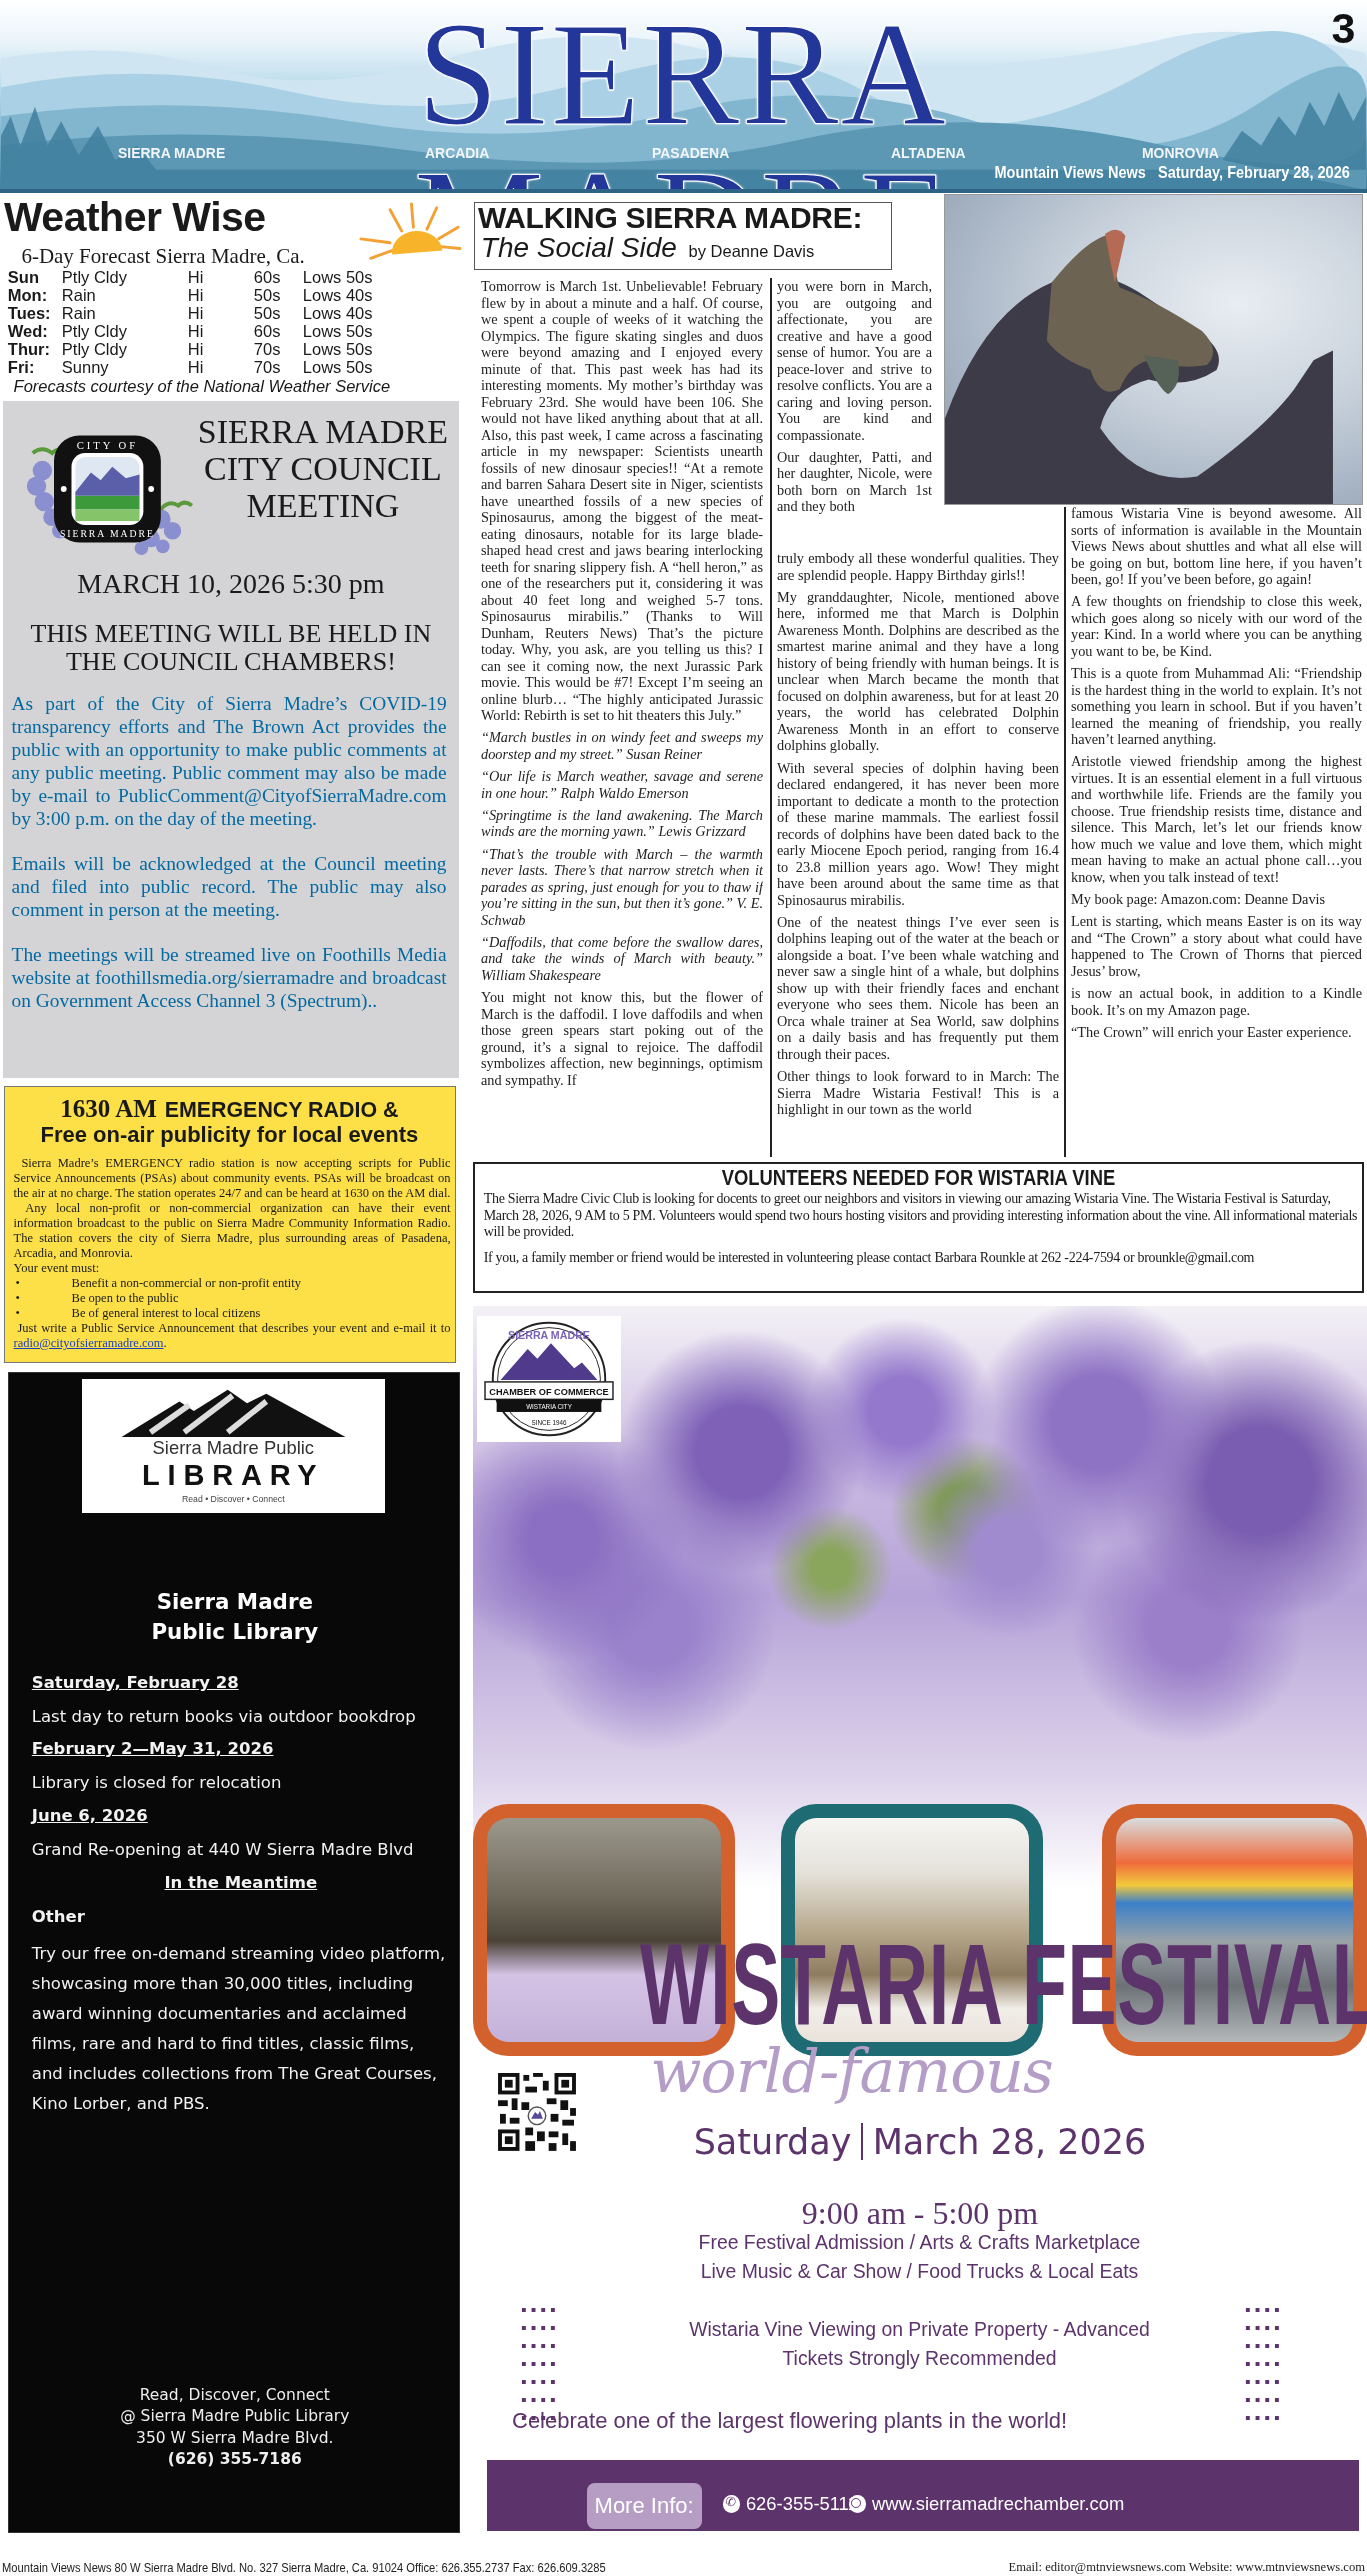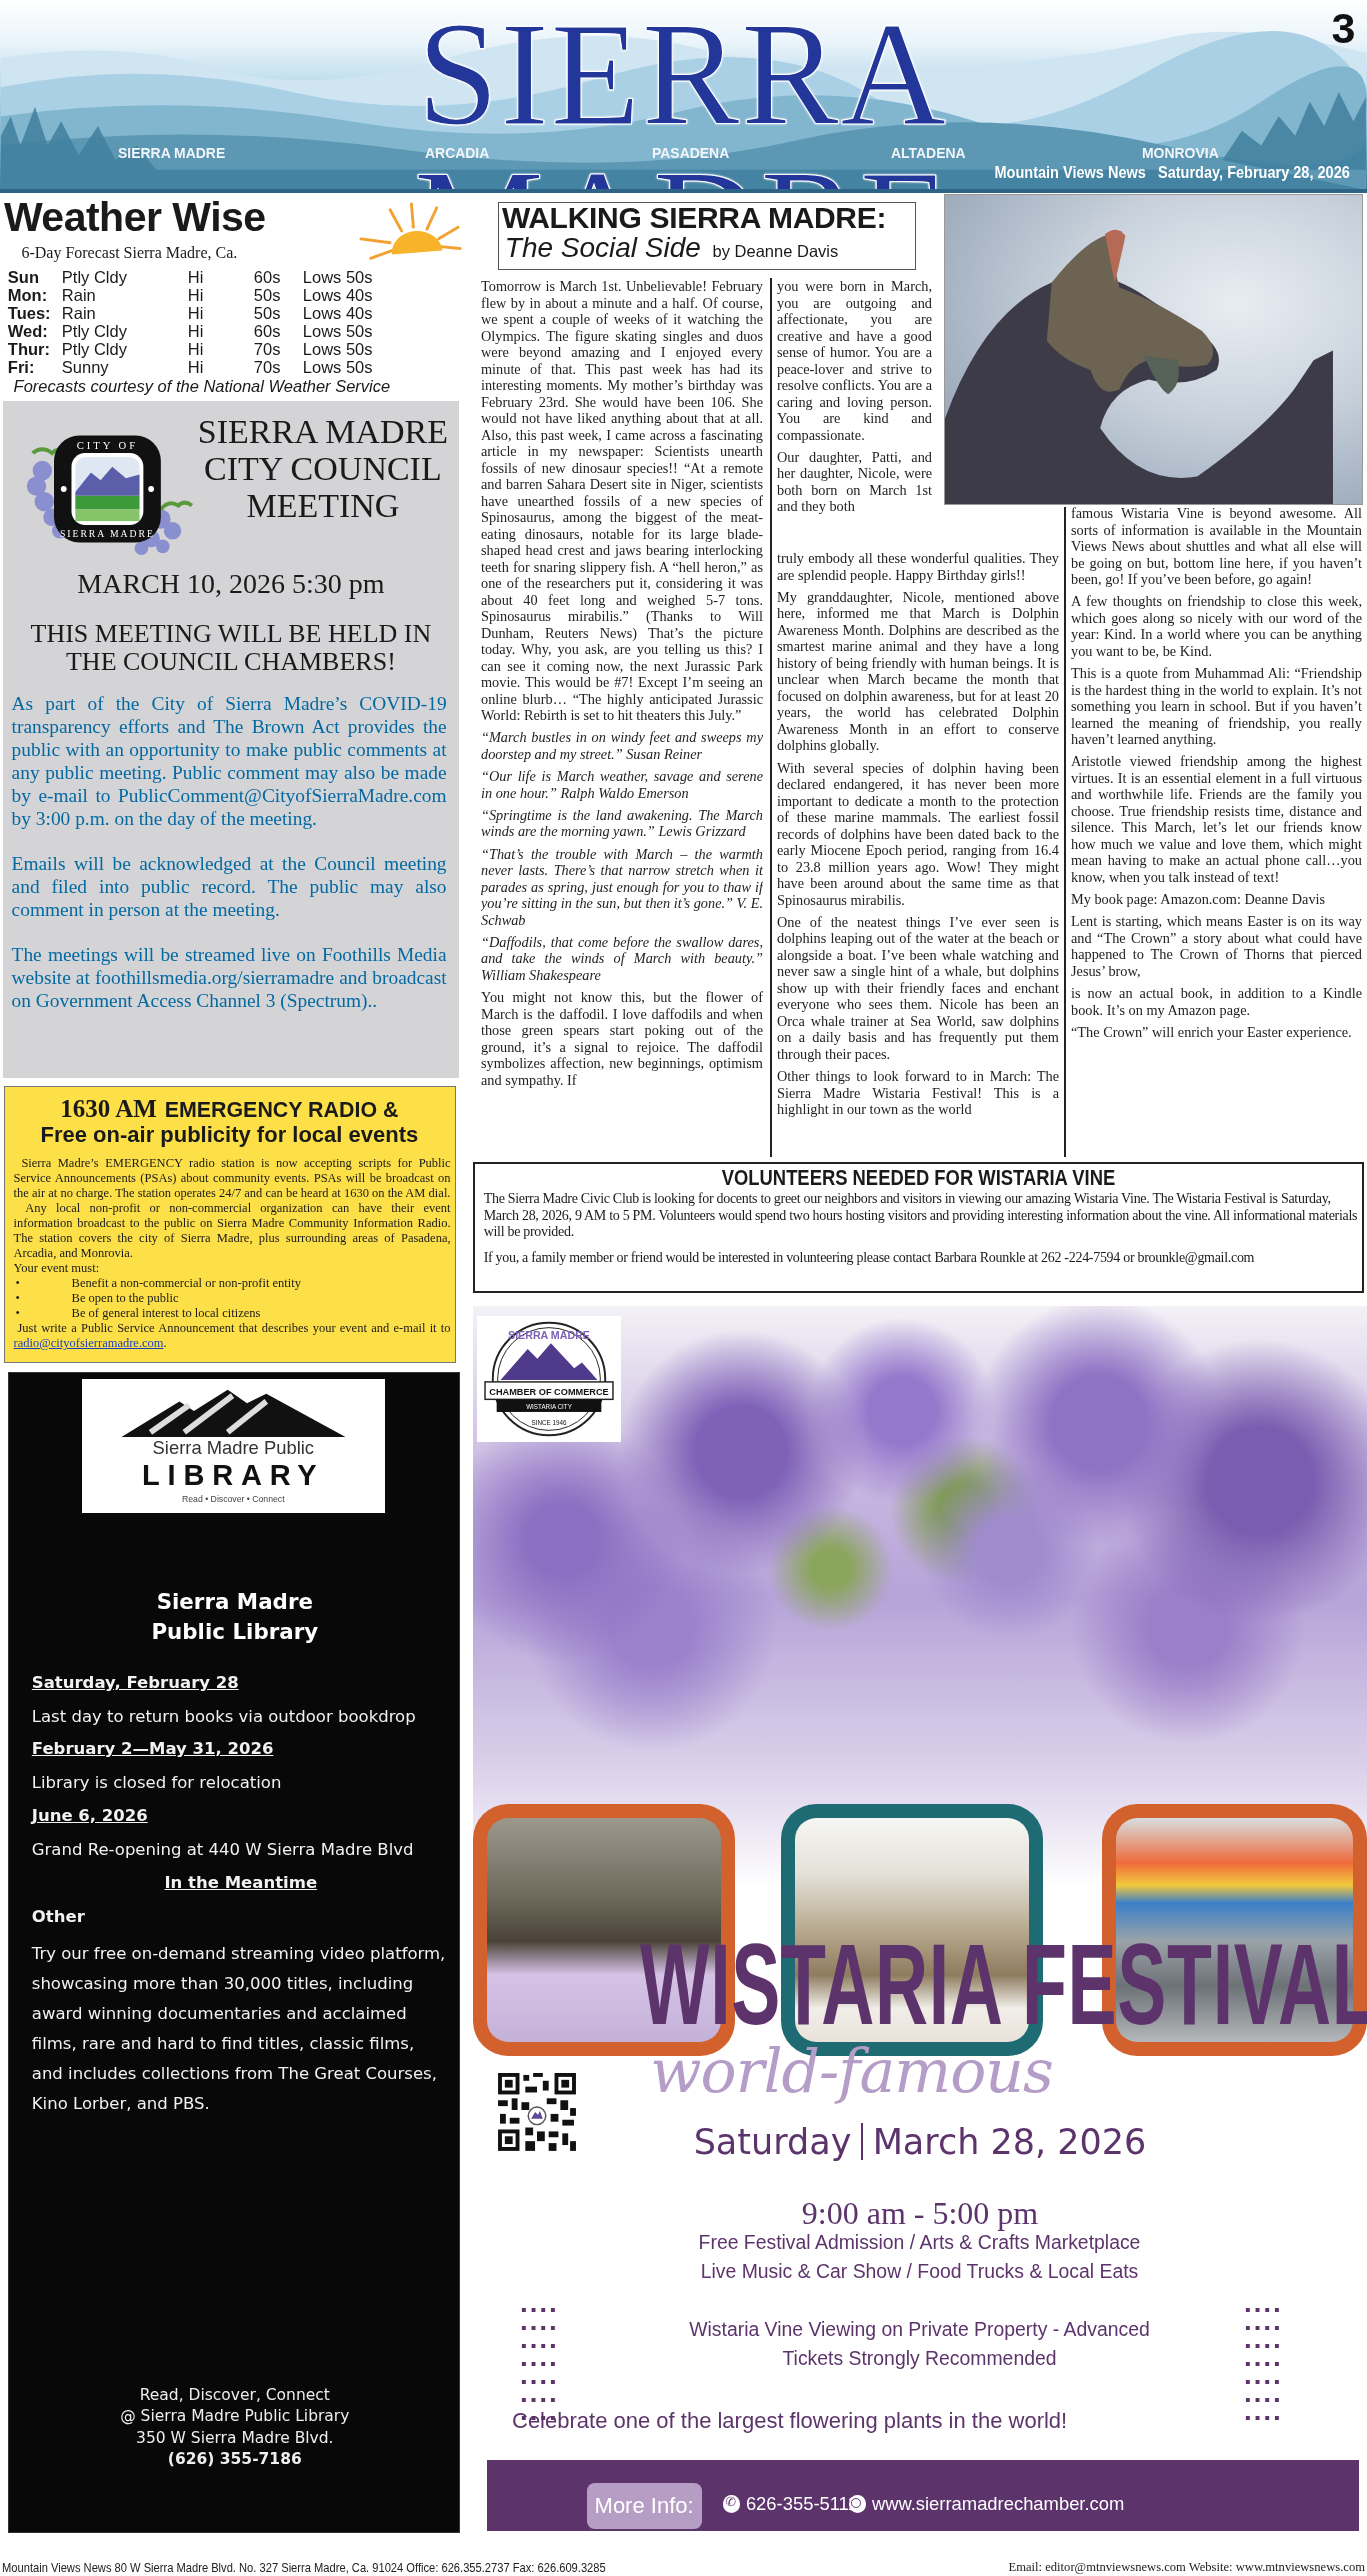--- a/index.html
+++ b/index.html
@@ -19,21 +19,21 @@
     font-size: 15.5px; color: #f2f6fa; transform: scaleX(0.9); transform-origin: left; }
   .masthead .paper-line { position: absolute; right: 17.5px; top: 163px; font-family: "Liberation Sans", sans-serif;
     font-weight: bold; font-size: 16.5px; color: #fff; transform: scaleX(0.88); transform-origin: right; white-space: pre; }
   .mast-bottom-rule { position: absolute; left: 0; top: 189px; width: 1367px; height: 3.9px; background: #2d6486; }
 
   
   .weather { position: absolute; left: 0; top: 194px; width: 461px; height: 204px; }
   .weather h1 { position: absolute; left: 3.9px; top: 0px; font-family: "Liberation Sans", sans-serif; font-weight: bold;
     font-size: 41px; color: #1a1a1a; letter-spacing: -0.5px; }
   .weather .sun { position: absolute; left: 351px; top: 5.8px; width: 117px; height: 68px; }
-  .weather .subtitle { position: absolute; left: 21.4px; top: 50px; font-size: 16px; }
+  .weather .subtitle { position: absolute; left: 21.4px; top: 50px; font-size: 21px; }
   .weather table { position: absolute; left: 7.8px; top: 74px; border-collapse: collapse;
     font-family: "Liberation Sans", sans-serif; font-size: 16.5px; line-height: 18px; }
   .weather td { padding: 0; white-space: nowrap; }
   .weather td.day { font-weight: bold; width: 54px; }
   .weather td.cond { width: 126px; }
   .weather td.hi { width: 66px; }
   .weather td.val { width: 49px; }
   .weather .credit { position: absolute; left: 13.6px; top: 183px; font-family: "Liberation Sans", sans-serif; font-style: italic; font-size: 16.5px; }
 
   .council { position: absolute; left: 2.9px; top: 401px; width: 456px; height: 677px; background: #d4d4d6; }
@@ -67,21 +67,21 @@
   .library .content { position: absolute; left: 23px; top: 291px; width: 418px; color: #f2f2f2; font-family: "DejaVu Sans", sans-serif; font-size: 16.5px; }
   .library .content .hd { font-weight: bold; text-decoration: underline; font-size: 16.5px; margin-top: 5.8px; line-height: 25px; }
   .library .content .tx { line-height: 28px; margin-top: 7.8px; }
   .library .content .center { text-align: center; }
   .library .content .kan { font-weight: bold; margin-top: 9.7px; line-height: 25px; }
   .library .content .long { line-height: 30px; margin-top: 9.7px; }
   .library .footer { position: absolute; left: 0; top: 1012px; width: 452px; text-align: center; color: #eee; font-family: "DejaVu Sans", sans-serif; font-size: 15.5px; line-height: 21.4px; }
   .library .footer .b { font-weight: bold; }
 
   
-  .article-head { position: absolute; left: 498px; top: 202px; width: 418px; height: 68px; border: 1.5px solid #555; }
+  .article-head { position: absolute; left: 474px; top: 202px; width: 418px; height: 68px; border: 1.5px solid #555; }
   .article-head .t1 { position: absolute; left: 2.9px; top: -1.9px; font-family: "Liberation Sans", sans-serif; font-weight: bold; font-size: 30px; letter-spacing: -0.3px; white-space: nowrap; }
   .article-head .t2 { position: absolute; left: 5.8px; top: 29px; font-family: "Liberation Sans", sans-serif; font-style: italic; font-size: 28px; white-space: nowrap; }
   .article-head .by { font-style: normal; font-size: 16.5px; margin-left: 11.7px; }
 
   .art-col { position: absolute; font-size: 14.3px; line-height: 16.5px; text-align: justify; color: #222; }
   .art-col p { margin-bottom: 5.8px; }
   .art-col p.q { font-style: italic; }
   .col1 { left: 481px; top: 278px; width: 282px; height: 879px; overflow: hidden; }
   .col2 { left: 777px; top: 278px; width: 155px; height: 879px; overflow: hidden; }
   .col3 { left: 1071px; top: 505px; width: 291px; height: 651px; overflow: hidden; }

